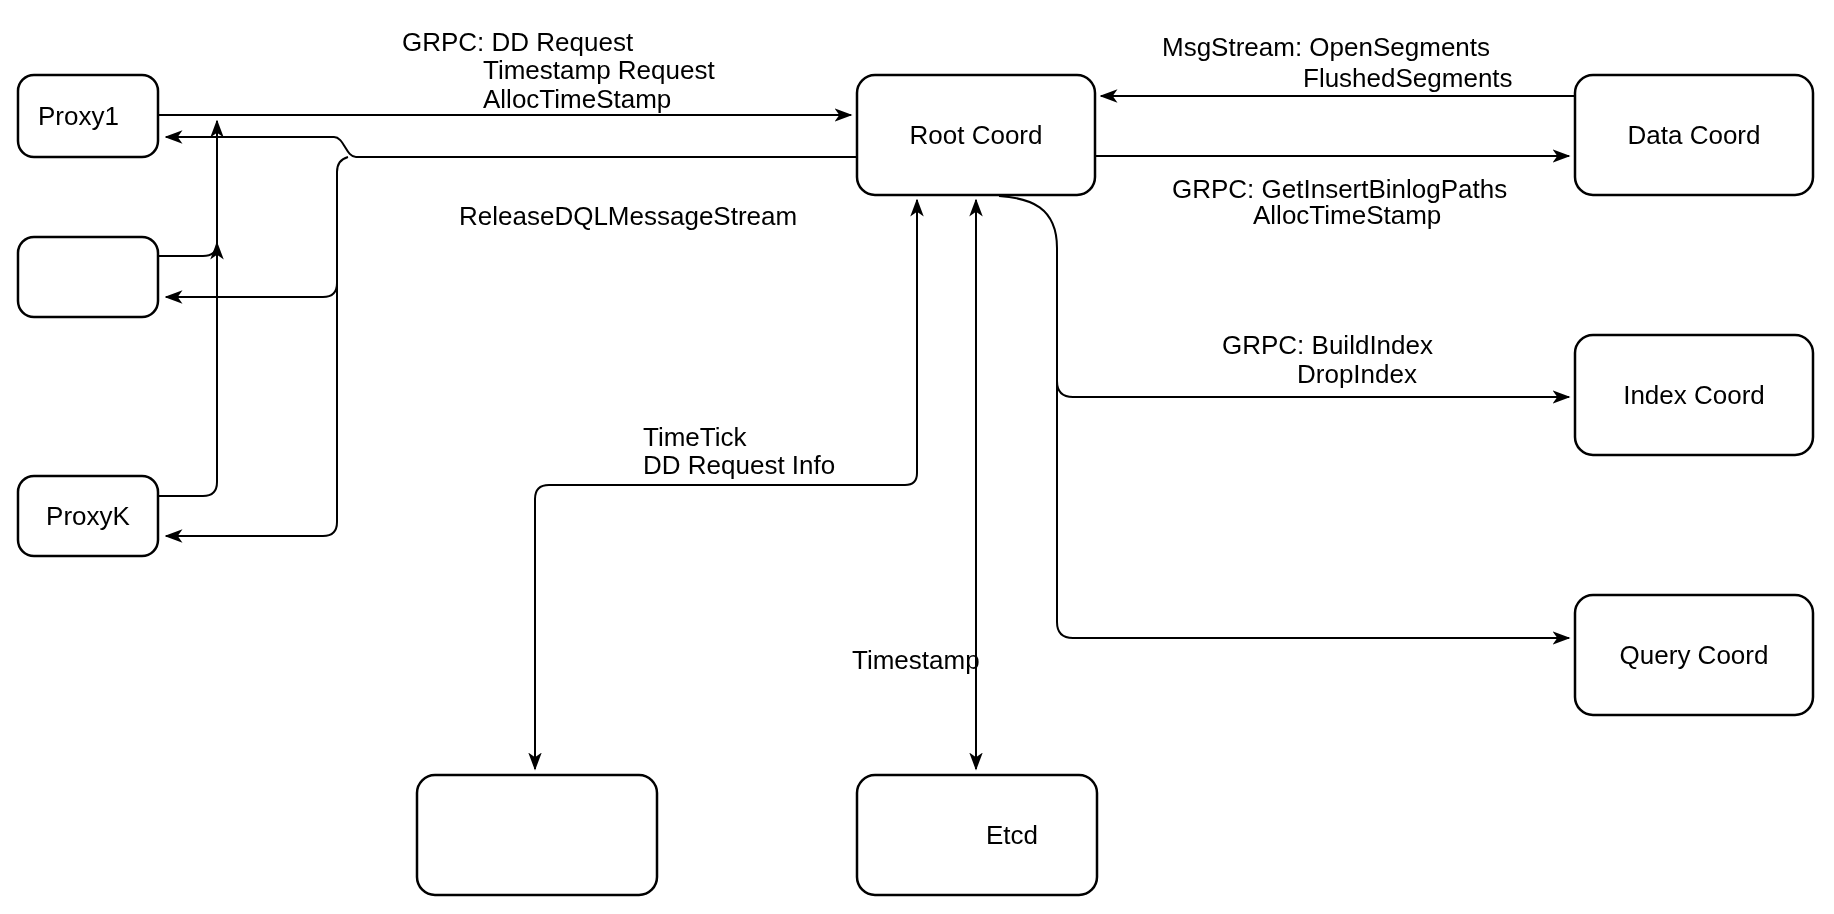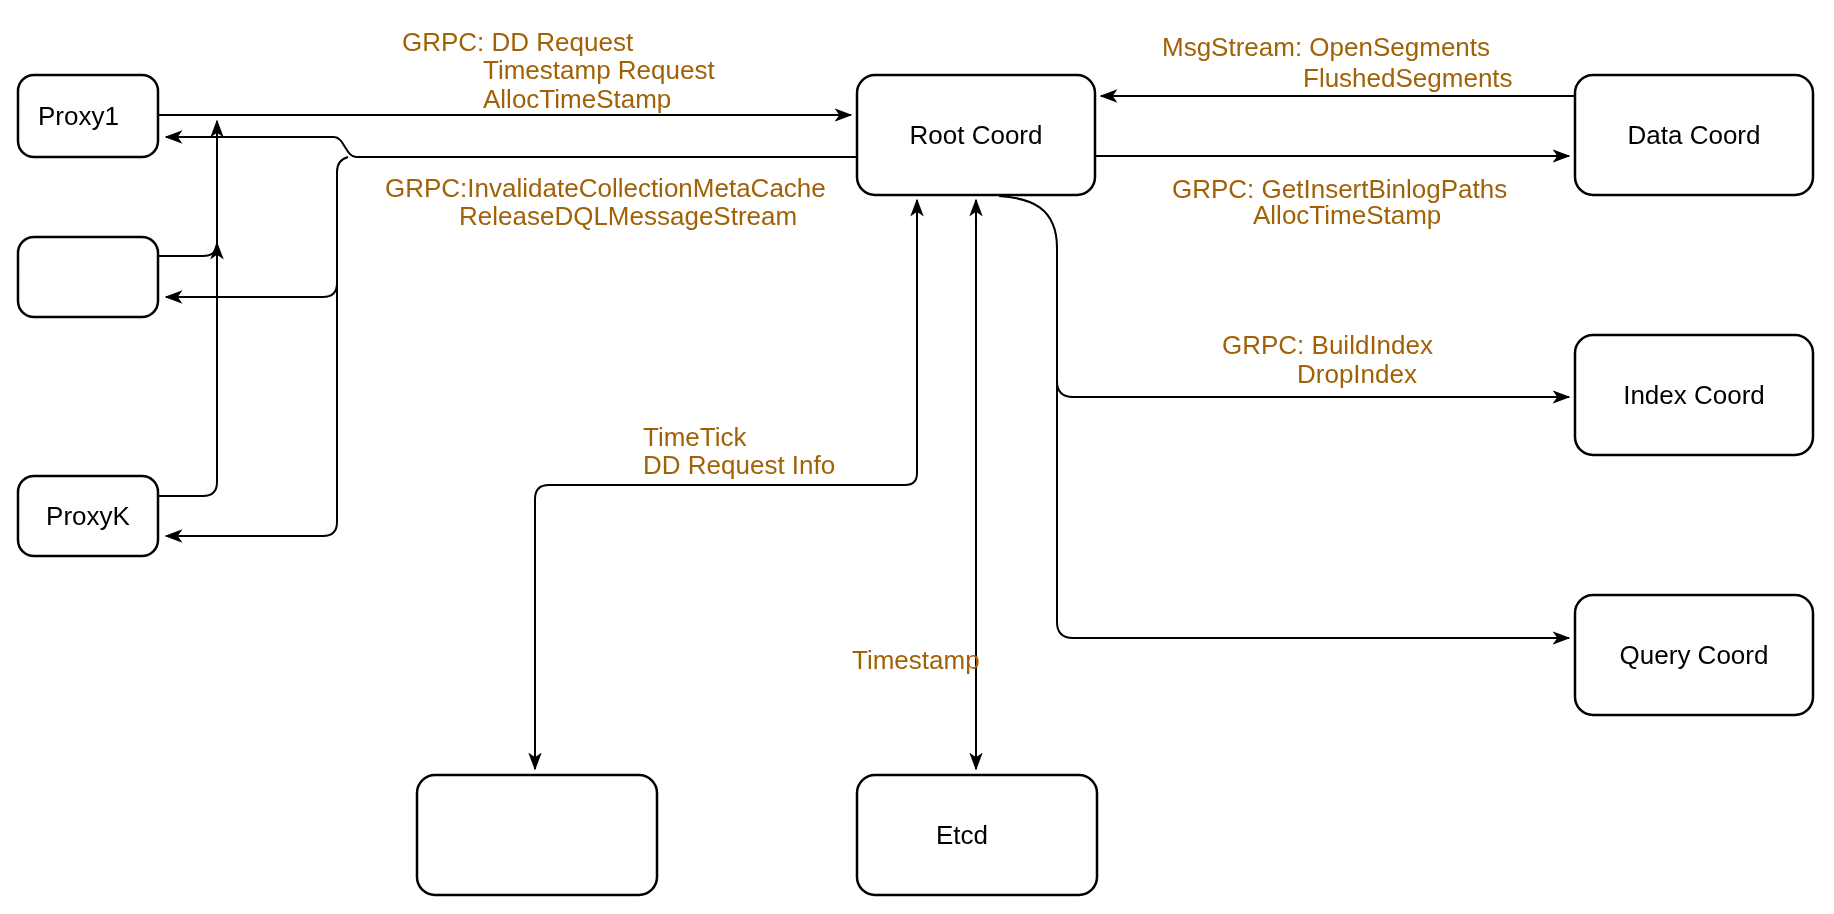--- a/index.html
+++ b/index.html
@@ -30,21 +30,21 @@
     justify-content: center;
     font-size: 26px;
     color: #000000;
     pointer-events: none;
     white-space: nowrap;
   }
   .edge-label {
     position: absolute;
     font-size: 26px;
     line-height: 29px;
-    color: #a16207;
+    color: #000000;
     white-space: nowrap;
     pointer-events: none;
   }
 </style>
 </head>
 <body>
 
 <div class="canvas">
 
   <svg viewBox="0 0 1834 914">
@@ -86,27 +86,26 @@
       <rect x="857" y="775" width="240" height="120" rx="18"></rect>
     </g>
   </svg>
 
   <div class="node-label" style="left:18px;top:75px;width:121px;height:82px">Proxy1</div>
   <div class="node-label" style="left:18px;top:476px;width:140px;height:80px">ProxyK</div>
   <div class="node-label" style="left:857px;top:75px;width:238px;height:120px">Root Coord</div>
   <div class="node-label" style="left:1575px;top:75px;width:238px;height:120px">Data Coord</div>
   <div class="node-label" style="left:1575px;top:335px;width:238px;height:120px">Index Coord</div>
   <div class="node-label" style="left:1575px;top:595px;width:238px;height:120px">Query Coord</div>
-  <div class="node-label" style="left:842px;top:775px;width:240px;height:120px">Etcd</div>
+  <div class="node-label" style="left:892px;top:775px;width:240px;height:120px">Etcd</div>
 
   <div class="edge-label" style="left:402px;top:28px">GRPC: DD Request</div>
   <div class="edge-label" style="left:483px;top:56px">Timestamp Request</div>
   <div class="edge-label" style="left:483px;top:85px">AllocTimeStamp</div>
 
-  <div class="edge-label" style="left:385px;top:174px">GRPC:InvalidateCollectionMetaCache</div>
   <div class="edge-label" style="left:459px;top:202px">ReleaseDQLMessageStream</div>
 
   <div class="edge-label" style="left:1162px;top:33px">MsgStream: OpenSegments</div>
   <div class="edge-label" style="left:1303px;top:64px">FlushedSegments</div>
 
   <div class="edge-label" style="left:1172px;top:175px">GRPC: GetInsertBinlogPaths</div>
   <div class="edge-label" style="left:1253px;top:201px">AllocTimeStamp</div>
 
   <div class="edge-label" style="left:1222px;top:331px">GRPC: BuildIndex</div>
   <div class="edge-label" style="left:1297px;top:360px">DropIndex</div>

